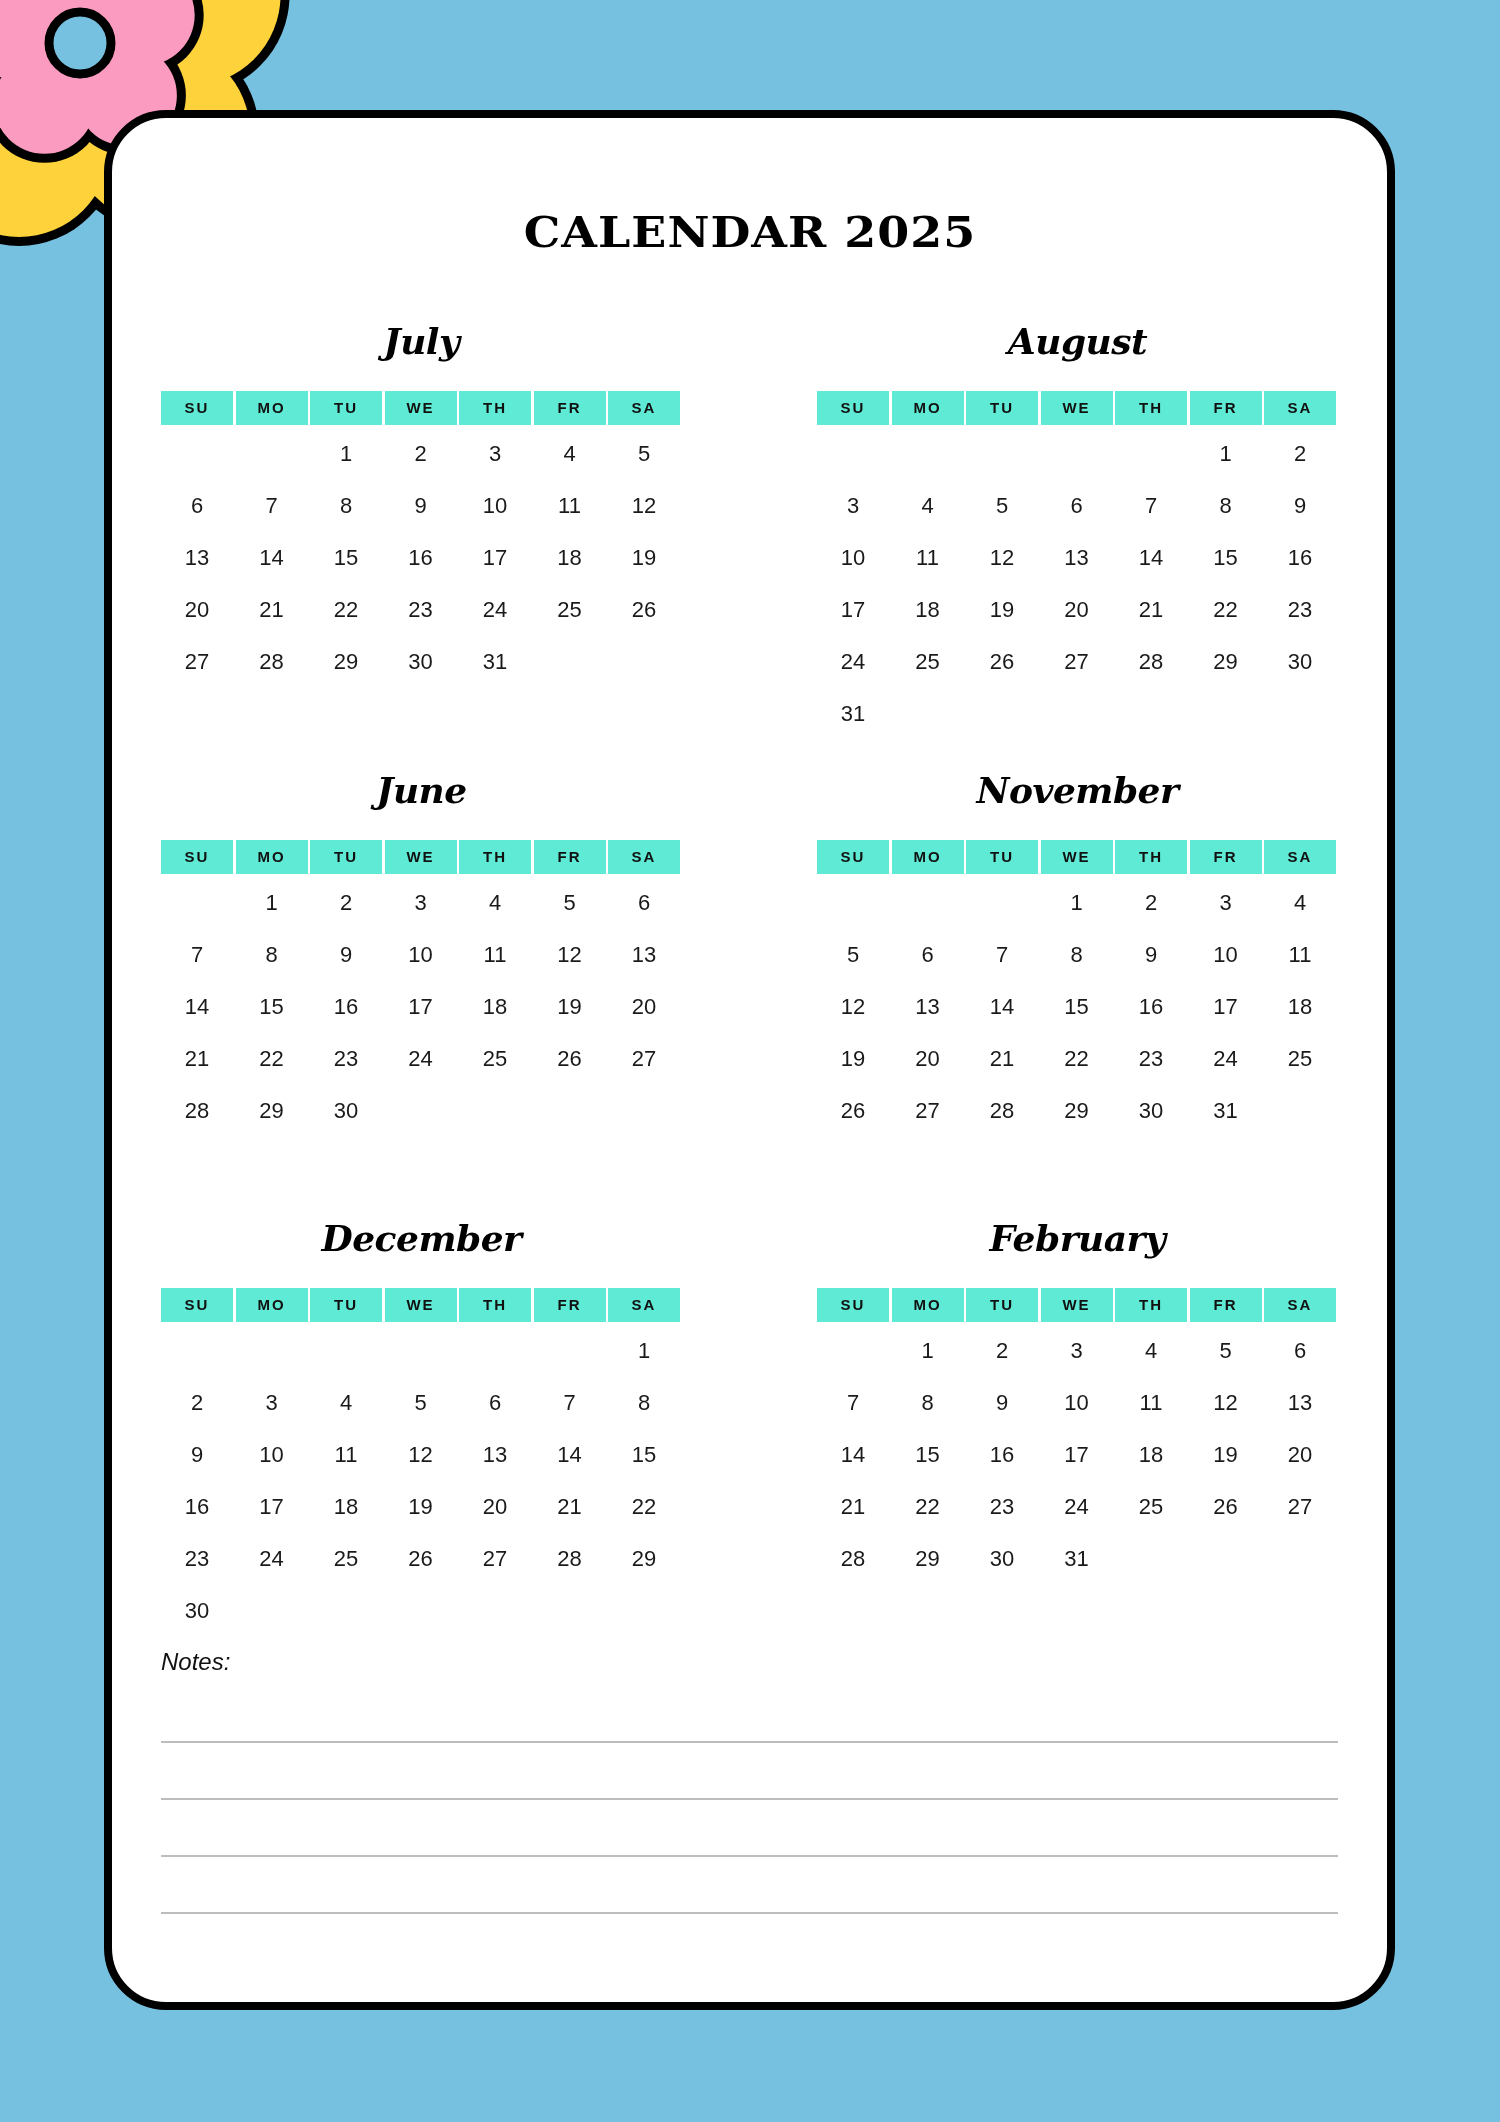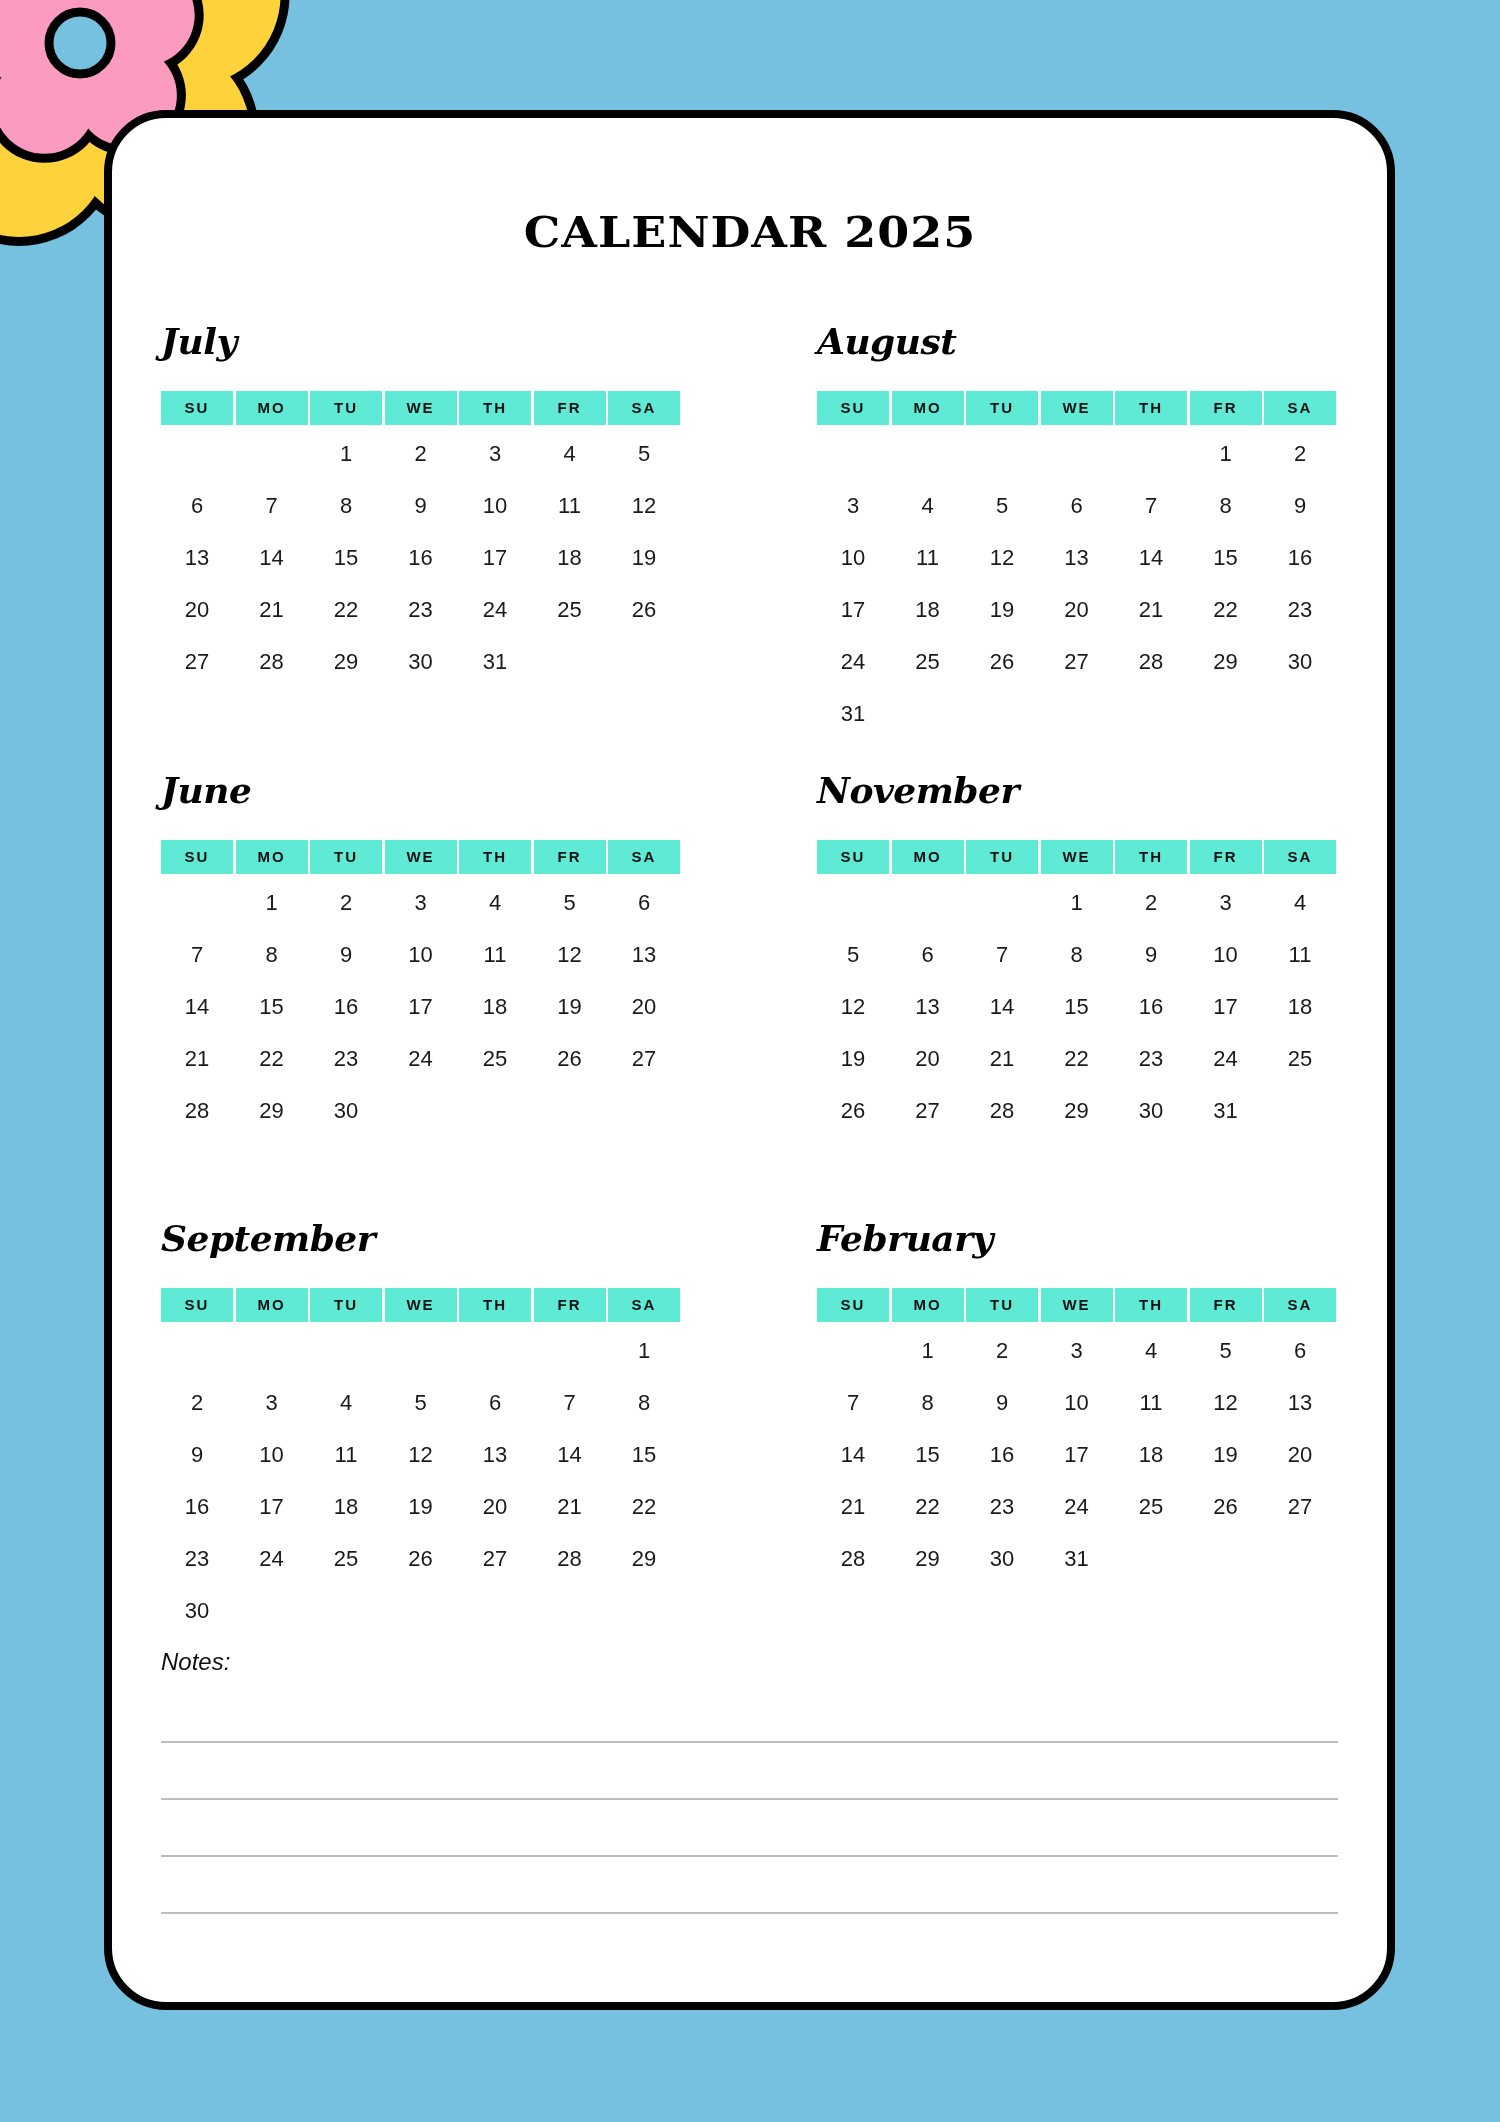--- a/index.html
+++ b/index.html
@@ -48,21 +48,21 @@
     position: absolute;
     width: 521px;
   }
   .month-title {
     position: absolute;
     left: 0;
     width: 521px;
     top: -72px;
     height: 44px;
     line-height: 44px;
-    text-align: left;
+    text-align: center;
     font-family: "DejaVu Serif", serif;
     font-weight: bold;
     font-style: italic;
     font-size: 36px;
     letter-spacing: -0.5px;
     color: #000;
   }
   .dow-row {
     position: absolute;
     left: 0;
@@ -341,21 +341,21 @@
         <div class="day">25</div>
         <div class="day">26</div>
         <div class="day">27</div>
         <div class="day">28</div>
         <div class="day">29</div>
         <div class="day">30</div>
         <div class="day">31</div>
       </div>
     </div>
     <div class="month" style="left: 161px; top: 1288px;">
-      <div class="month-title">September</div>
+      <div class="month-title">December</div>
       <div class="dow-row">
         <div class="dow">SU</div>
         <div class="dow">MO</div>
         <div class="dow">TU</div>
         <div class="dow">WE</div>
         <div class="dow">TH</div>
         <div class="dow">FR</div>
         <div class="dow">SA</div>
       </div>
       <div class="days">

